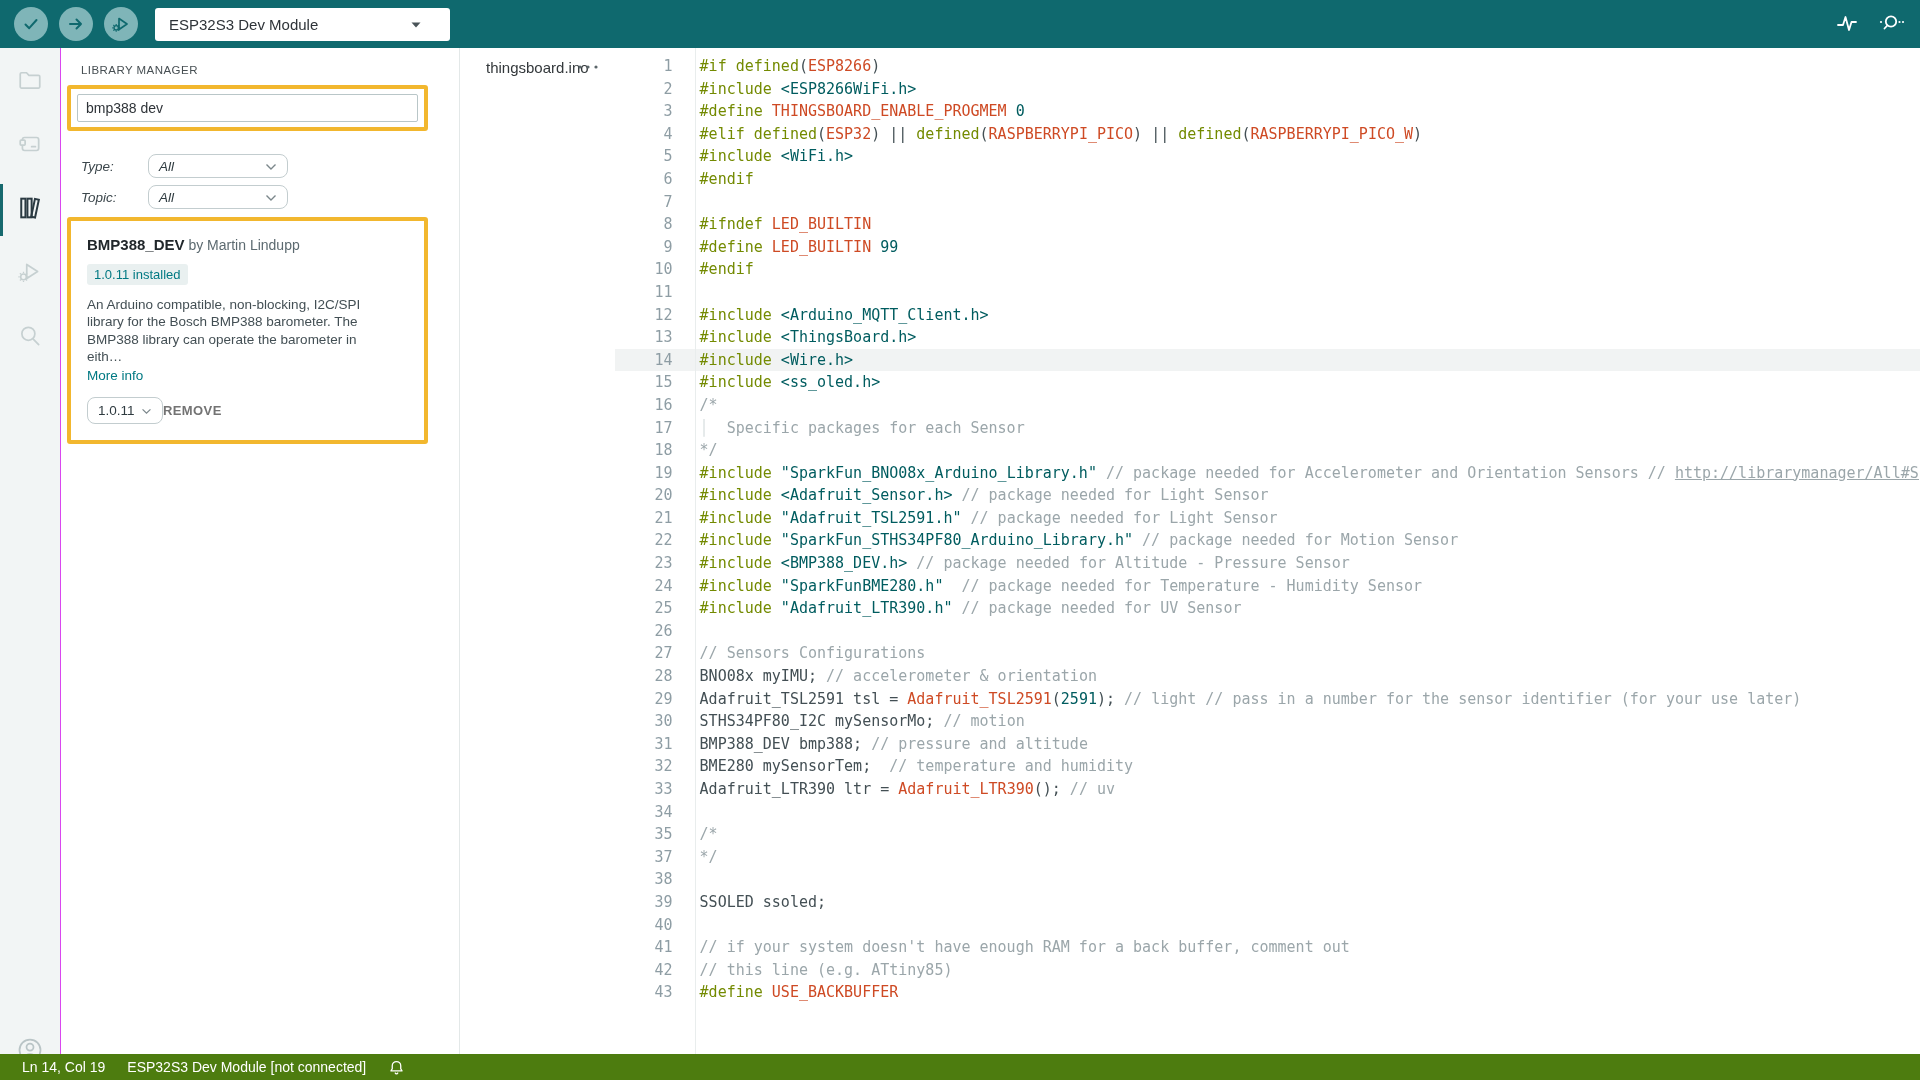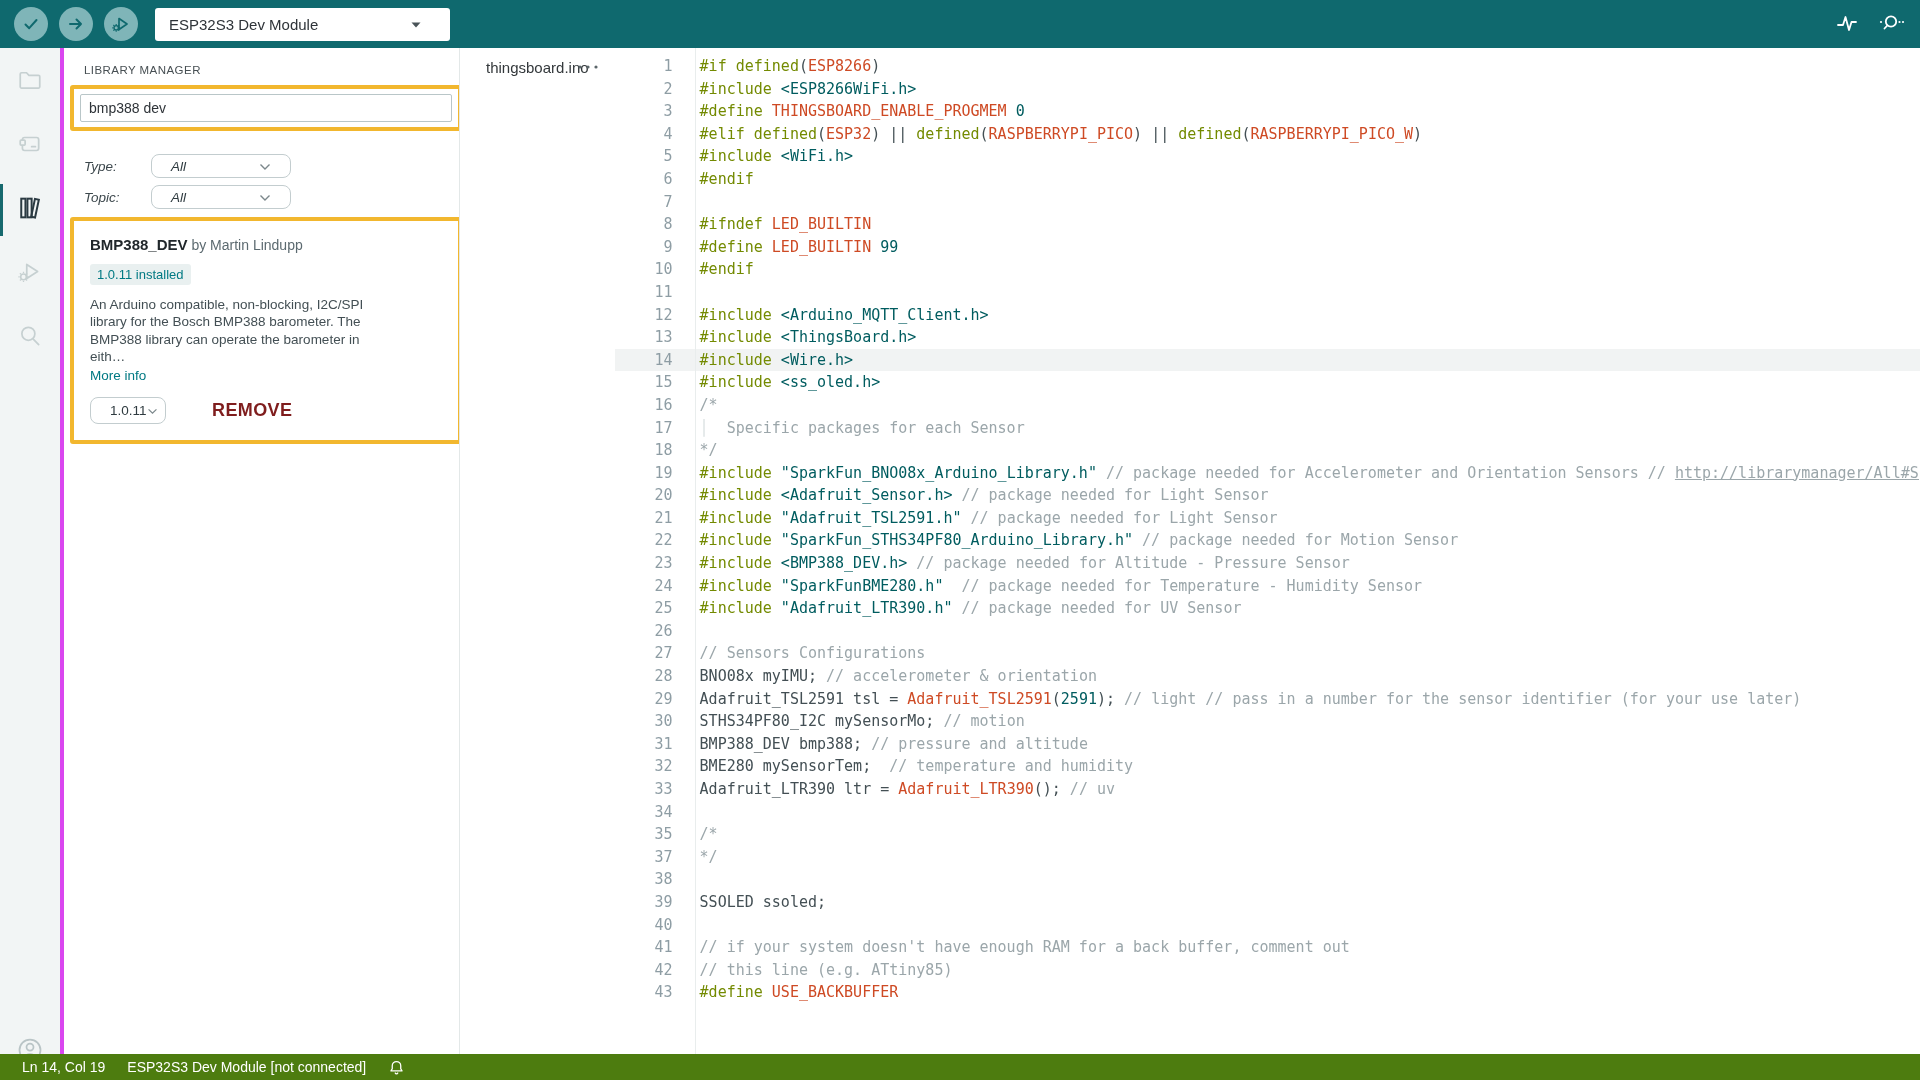--- a/index.html
+++ b/index.html
@@ -25,46 +25,46 @@
 
   
   .activity-bar { width:60px; background:#F2F5F5; position:relative; flex:0 0 60px;
                   display:flex; flex-direction:column; align-items:center; padding-top:16px; gap:28px; }
   .ab-item { width:60px; height:36px; display:flex; align-items:center; justify-content:center;
              position:relative; cursor:pointer; }
   .ab-item.active::before { content:""; position:absolute; left:0; top:-8px; bottom:-8px; width:3px; background:#17696E; }
   .ab-account { position:absolute; bottom:12px; left:0; width:60px; display:flex; justify-content:center; cursor:pointer; }
 
   
-  .panel { width:400px; flex:0 0 400px; background:#fff; border-left:4px solid #d946ef;
+  .panel { width:400px; flex:0 0 400px; background:#fff; border-left:1px solid #d946ef;
            border-right:1px solid #E3E8E8; padding-top:8px; overflow:hidden; }
   .panel-title { font-size:11.5px; letter-spacing:.45px; color:#474F53; padding:8px 0 9px 20px; }
-  .hl-box { border:4px solid #F2B72E; border-radius:3px; margin-left:6px; width:392px; background:#fff; }
+  .hl-box { border:4px solid #F2B72E; border-radius:3px; margin-left:6px; width:361px; background:#fff; }
   .search-wrap { padding:5px 6px; }
   .search-input { width:100%; height:28px; border:1px solid #B9C6C8; border-radius:2px;
                   font-size:14px; color:#2E3338; padding:0 8px; font-family:"Liberation Sans",sans-serif; outline:none; }
   .filters { margin:23px 0 8px 20px;font-style:italic; }
   .filter-row { display:flex; align-items:center; margin-bottom:7px; }
   .filter-label { width:67px; font-size:13.5px; color:#3C474C; }
   .ui-select { width:140px; height:24px; border:1px solid #C3CDCF; border-radius:8px; background:#fff;
-               display:flex; align-items:center; padding:0 19px; cursor:pointer; }
+               display:flex; align-items:center; padding:0 10px; cursor:pointer; }
   .ui-select .sel-value { flex:1; font-size:13.5px; color:#2F3B40; }
 
   
   .card-content { padding:15px 16px 16px 16px; }
   .card-title-row { font-size:14px; color:#5C6A70; margin-bottom:11px; }
   .card-name { font-size:15px; font-weight:bold; color:#21272B; }
   .badge { display:inline-block; background:#E9F0F0; color:#007983; font-size:13px;
            padding:3px 7px; border-radius:3px; margin-bottom:11px; }
   .card-desc { width:302px; font-size:13.5px; line-height:17.4px; color:#434F54; }
   .more-info { display:inline-block; font-size:13.5px; color:#007983; margin-top:2px; cursor:pointer; text-decoration:none; }
   .card-footer { display:flex; align-items:center; margin-top:13px; }
   .version-select { width:76px; height:27px; }
-  .remove-btn { background:none; border:none; margin-left:46px; font-size:18px; font-weight:bold;
-                letter-spacing:.4px; color:#7f1d1d; cursor:pointer; font-family:"Liberation Sans",sans-serif; }
+  .remove-btn { background:none; border:none; font-size:13px; font-weight:bold;
+                letter-spacing:.4px; color:#737373; cursor:pointer; font-family:"Liberation Sans",sans-serif; }
 
   
   .editor { flex:1 1 auto; display:flex; flex-direction:row; min-width:0; background:#fff; }
   .tabbar { height:38px; flex:0 0 38px; background:#ECF0F1; display:flex; align-items:stretch; position:relative; }
   .tab { background:#fff; padding:0 26px; display:flex; align-items:center; font-size:15px; color:#33383B; cursor:pointer; }
   .tab-more { position:absolute; right:16px; top:0; height:38px; display:flex; align-items:center; cursor:pointer; }
   .editor-body { flex:1 1 auto; position:relative; overflow:hidden; padding-top:7px;
                  font-family:"DejaVu Sans Mono", monospace; font-size:15px; line-height:22.6px; }
   .editor-body::before { content:""; position:absolute; left:80px; top:0; bottom:0; width:1px; background:#E9EDED; z-index:2; }
   .code-row { display:flex; white-space:pre; }

